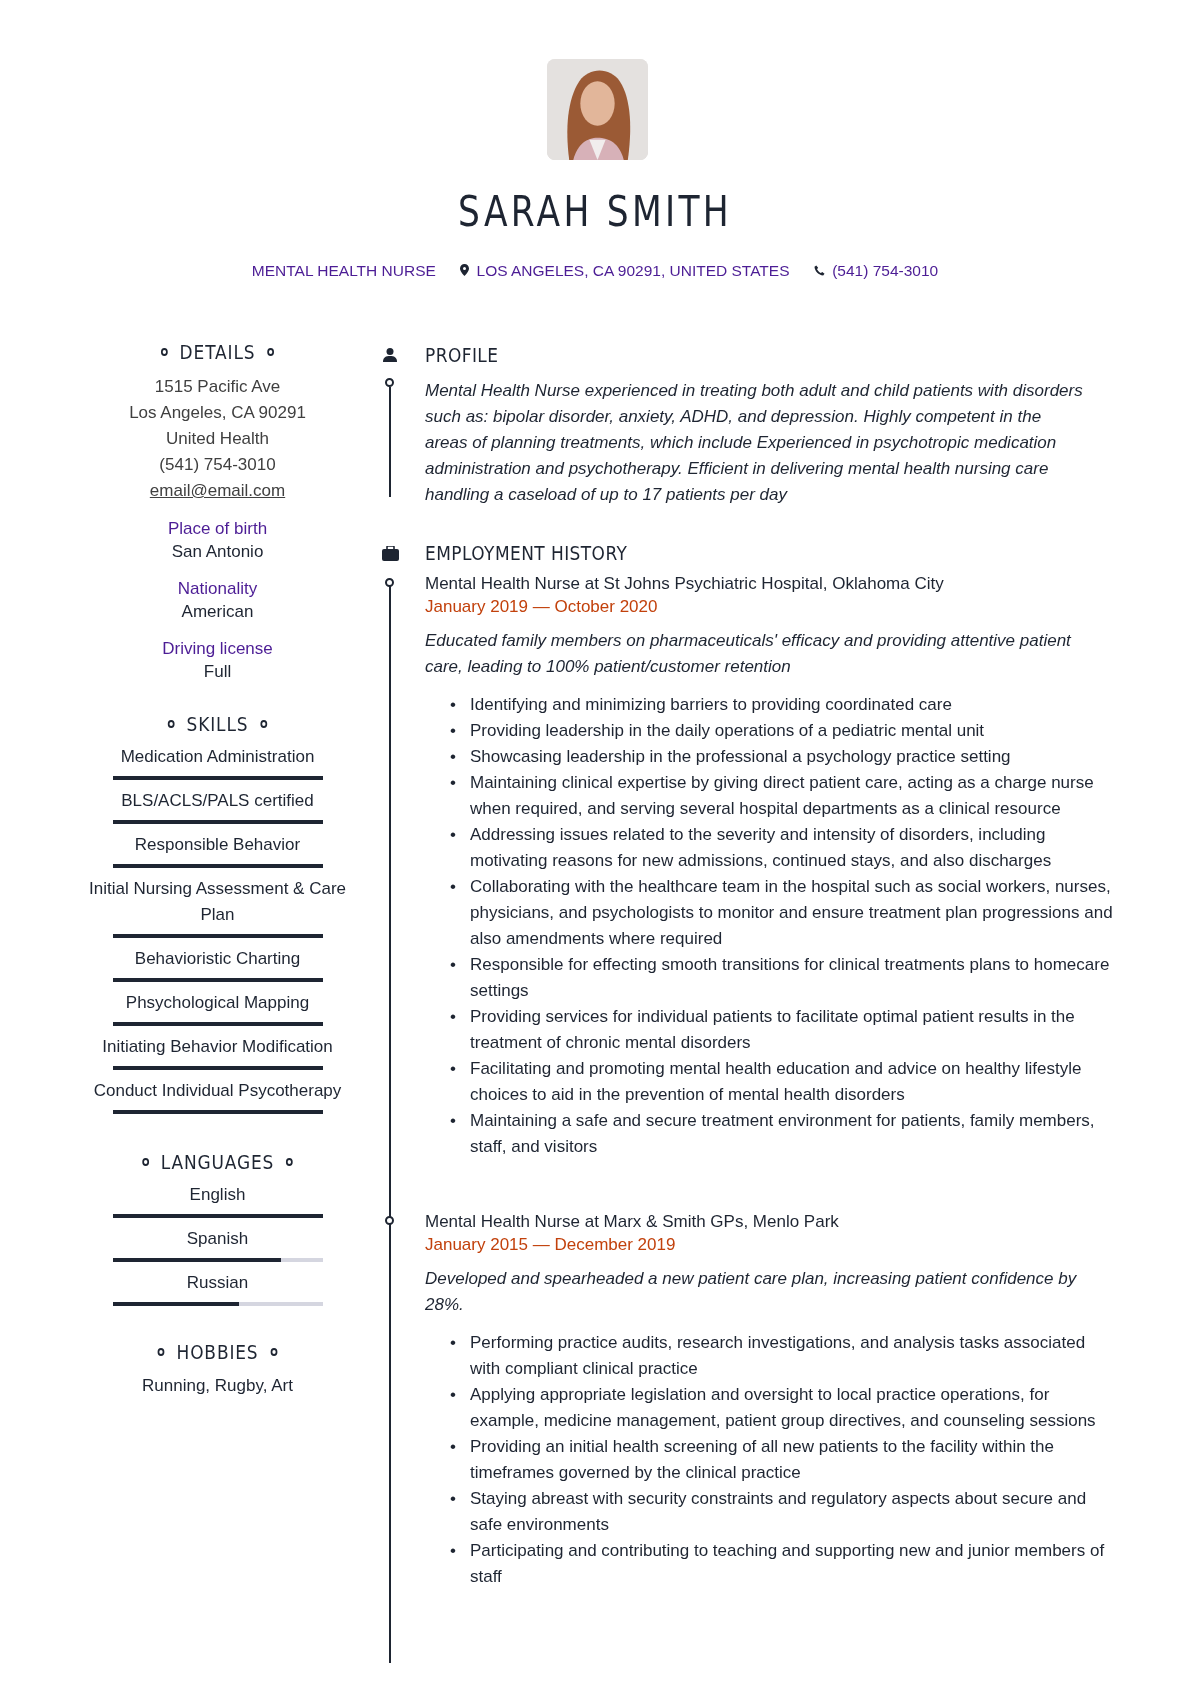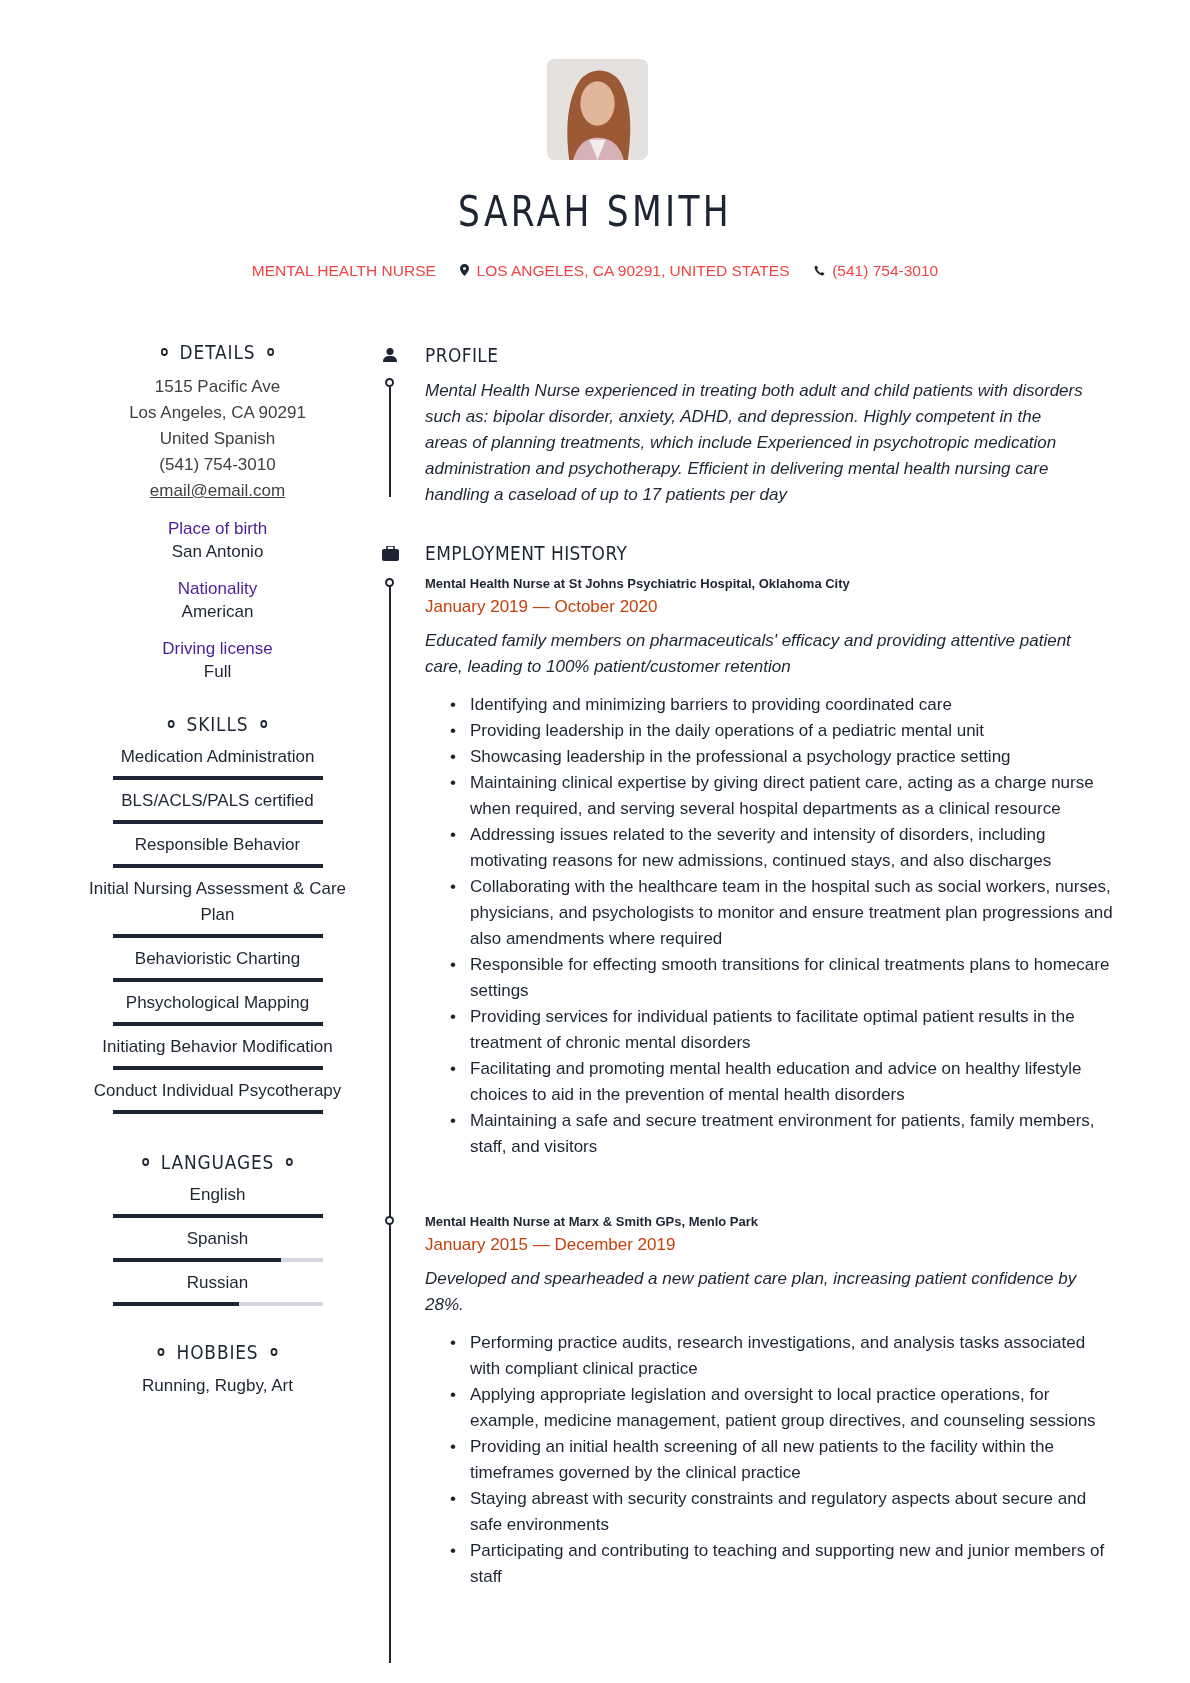--- a/index.html
+++ b/index.html
@@ -16,21 +16,21 @@
       background: linear-gradient(180deg, #e8e6e4 0%, #dcd8d6 100%);
     }
     .photo svg { width: 100%; height: 100%; display: block; }
     .name {
       position: absolute; left: 0; right: 0; top: 187px; text-align: center;
       font-family: "DejaVu Sans", sans-serif; font-size: 42px; letter-spacing: 4px;
       font-weight: normal; color: #1e2532; transform: scaleX(0.82); transform-origin: center;
     }
     .subtitle {
       position: absolute; left: 0; right: 0; top: 262px; text-align: center;
-      font-size: 15.5px; color: #ef4444; white-space: nowrap;
+      font-size: 15.5px; color: #4c1d95; white-space: nowrap;
     }
     .subtitle .seg { display: inline-block; margin: 0 10px; }
     .subtitle .ico { font-size: 12px; margin-right: 4px; }
 
     
     .left { position: absolute; left: 70px; top: 340px; width: 295px; text-align: center; }
     .sec-head {
       font-family: "DejaVu Sans", sans-serif; font-size: 20px; letter-spacing: 1px;
       color: #1e2532; display: flex; justify-content: center; align-items: center; gap: 14px;
       transform: scaleX(0.85);
@@ -53,21 +53,21 @@
     }
     .r-head .hicon { width: 40px; display: flex; justify-content: center; margin-left: 0; }
     .r-head .htitle {
       font-family: "DejaVu Sans", sans-serif; font-size: 20px; letter-spacing: 0.5px;
       transform: scaleX(0.85); transform-origin: left; margin-left: 15px; color: #1e2532;
     }
     .timeline-line { position: absolute; left: 18.5px; width: 2px; background: #1e2532; }
     .pin { position: absolute; left: 15px; width: 9px; height: 9px; border: 2px solid #1e2532; border-radius: 50%; background: #fff; }
     .content { margin-left: 55px; }
     .italic { font-style: italic; font-size: 17px; line-height: 26px; color: #1e2532; }
-    .job-title { font-weight: bold; font-size: 13px; line-height: 24px; }
+    .job-title { font-weight: normal; font-size: 17px; line-height: 24px; }
     .job-dates { color: #c2410c; font-size: 17px; line-height: 22px; }
     ul.bullets { list-style: none; margin-top: 12px; }
     ul.bullets li { position: relative; padding-left: 45px; font-size: 17px; line-height: 26px; }
     ul.bullets li::before { content: "•"; position: absolute; left: 25px; top: 0; }
   </style>
 </head>
 <body>
 
 <div class="photo">
   <svg viewBox="0 0 100 100" preserveAspectRatio="none">
@@ -99,21 +99,21 @@
 
 <div class="left">
   <div class="sec-head">
     <span class="ring"></span>
     <span>DETAILS</span>
     <span class="ring"></span>
   </div>
   <div style="margin-top:10px">
     <div class="detail-line">1515 Pacific Ave</div>
     <div class="detail-line">Los Angeles, CA 90291</div>
-    <div class="detail-line">United Spanish</div>
+    <div class="detail-line">United Health</div>
     <div class="detail-line">(541) 754-3010</div>
     <div class="detail-line detail-email">email@email.com</div>
   </div>
   <div class="detail-label">Place of birth</div>
   <div class="detail-value">San Antonio</div>
   <div class="detail-label">Nationality</div>
   <div class="detail-value">American</div>
   <div class="detail-label">Driving license</div>
   <div class="detail-value">Full</div>
 

